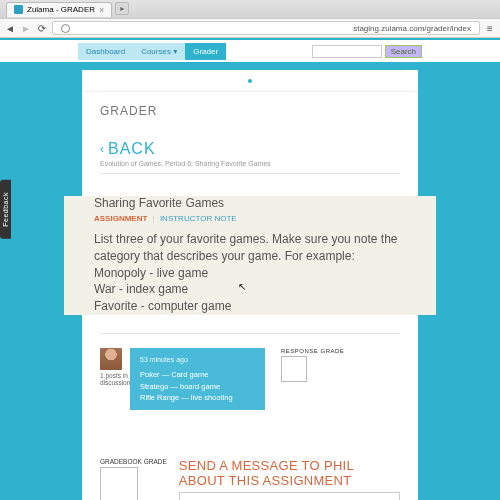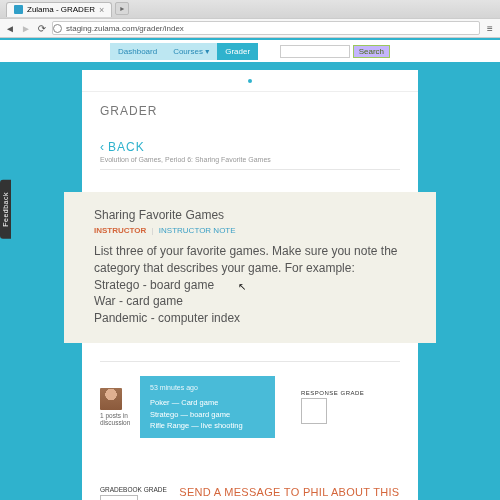--- a/index.html
+++ b/index.html
@@ -7,75 +7,75 @@
 
   
   .chrome { width: 500px; }
   .tabbar { height: 18px; background: linear-gradient(#e3e3e3, #d4d4d4); display: flex; align-items: center; padding-left: 6px; }
   .tab { background: #f7f7f7; height: 15px; display: flex; align-items: center; padding: 0 7px; font-size: 8px; border-radius: 3px 3px 0 0; gap: 4px; border: 1px solid #bbb; border-bottom: none; }
   .favicon { width: 9px; height: 9px; background: #309fc8; border-radius: 1px; }
   .tab-close { color: #888; font-size: 9px; }
   .newtab { width: 14px; height: 13px; background: #d8d8d8; margin-left: 3px; margin-bottom: 1px; border-radius: 2px; border: 1px solid #bbb; display:flex; align-items:center; justify-content:center; font-size:8px; color:#666;}
   .toolbar { height: 20px; background: #f7f7f7; border-top: 1px solid #ccc; border-bottom: 1px solid #ccc; display: flex; align-items: center; padding: 0 4px; gap: 4px; }
   .nav-btn { width: 12px; height: 12px; display:flex; align-items:center; justify-content:center; color:#555; font-size: 10px;}
-  .addr { flex: 1; height: 14px; border: 1px solid #ccc; border-radius: 2px; background: #fff; display:flex; align-items:center; padding: 0 0; font-size: 8px; color:#555; gap:4px;}
+  .addr { flex: 1; height: 14px; border: 1px solid #ccc; border-radius: 2px; background: #fff; display:flex; align-items:center; padding: 0 8px; font-size: 8px; color:#555; gap:4px;justify-content:space-between;}
   .globe { width:9px; height:9px; border:1px solid #888; border-radius:50%; }
 
   
   .page-bg { width: 500px; height: 462px; background: #2fb2cd; position: relative; overflow: hidden; }
 
   
-  .topnav { background: #fff; height: 22px; display: flex; align-items: center; padding: 0 110px; margin-top: 2px; }
+  .topnav { background: #fff; height: 22px; display: flex; align-items: center; padding: 0 78px; margin-top: 2px; }
   .navlinks { display: flex; gap: 0; }
   .navlink { padding: 4px 8px; font-size: 8px; color: #2a8bb7; background: #bde7f2; }
   .navlink.active { background: #2fb2cd; color: #fff; }
   .searchwrap { margin-left: auto; display: flex; gap: 3px; align-items:center; }
   .searchbox { width: 70px; height: 13px; border: 1px solid #ccc; background:#fff; font-size:8px; padding:0 3px;}
   .searchbtn { background: #c4b5fd; border: 1px solid #9cc85e; padding: 1px 5px; font-size: 8px; color: #4b6b1d; }
 
   
   .main-col { position: absolute; left: 82px; top: 32px; width: 336px; background: #fff; padding: 0; }
   .dot-banner { height: 22px; background:#fff; display:flex; align-items:center; justify-content:center; border-bottom:1px solid #eee;}
   .dot { width:4px; height:4px; border-radius:50%; background:#2fb2cd; }
   .card { padding: 12px 18px; }
   .title-grader { font-size: 12px; letter-spacing: 1px; color: #777; font-weight: 400;}
   .back-row { margin-top: 22px; display:flex; align-items:center; gap:4px;}
   .back-arrow { color:#2fb2cd; font-size:12px; }
-  .back-text { color:#2fb2cd; font-size:12px; letter-spacing:1px; }
+  .back-text { color:#2fb2cd; font-size:16px; letter-spacing:1px; }
   .breadcrumb { font-size: 7px; color:#999; margin-top:2px; }
   .rule { border: none; border-top: 1px solid #e6e6e6; margin: 6px 0 10px; }
 
-  .assign-block { background: #f2f1e8; padding: 16px 12px; margin: 0 -18px; }
+  .assign-block { background: #f2f1e8; padding: 0 12px; margin: 0 -18px; }
   .assign-block-inner { padding: 0 18px; }
   .assign-title { font-size: 12px; color:#555; font-weight:400; }
   .tabs { margin-top: 4px; font-size: 8px; }
   .tab-desc { color: #d4663b; font-weight: bold; }
   .tab-sep { color: #ccc; margin: 0 3px; }
   .tab-note { color: #3da0c5; }
   .assign-body { font-size: 12px; color:#555; margin-top: 8px; line-height: 1.4; }
 
   .student-block { padding: 14px 18px 0; }
   .student-name { font-size: 13px; color:#555; font-weight:400; }
   .rule2 { border: none; border-top: 1px solid #e6e6e6; margin: 4px 0 14px; }
 
-  .post-row { display:flex; gap:12px; align-items:center; position:relative; }
+  .post-row { display:flex; gap:2px; align-items:flex-start; position:relative; }
   .avatar { width:22px; height:22px; background:#b08060; border-radius:1px; flex-shrink:0; background-image: radial-gradient(circle at 50% 30%, #e0b090 30%, transparent 31%), linear-gradient(#a07050,#8b5a3c); }
   .post-meta { font-size:6.5px; color:#666; text-align:center; width:28px; margin-top:2px;}
   .post-bubble { background:#49bbd8; color:#fff; padding:7px 10px; font-size:7.5px; line-height:1.5; width:135px; }
   .post-time { font-size:7px; color:#e8f6fb; margin-bottom:4px;}
   .response-col { font-size:6px; color:#333; margin-left:14px; }
   .rlabel { letter-spacing: 0.5px; }
   .rbox { width:26px; height:26px; border:1px solid #bbb; margin-top:2px; }
 
   .grade-section { margin-top:38px; padding: 10px 18px 40px; }
   .gs-row { display:flex; gap:12px; align-items:flex-start;}
   .gs-left { font-size:6.5px; color:#333; text-align:center;}
   .gs-box { width:38px; height:46px; border:1px solid #bbb; margin-top:2px;}
   .gs-right { flex:1; }
-  .gs-msg-title { font-size:11px; color:#d4663b; letter-spacing:0.3px; margin-bottom:4px;text-align:center; }
+  .gs-msg-title { font-size:13px; color:#d4663b; letter-spacing:0.3px; margin-bottom:4px; }
   .gs-textarea { width:100%; height:60px; border:1px solid #ccc; }
 
   
   .feedback-tab { position:absolute; left:0; top:142px; background:#333; color:#fff; font-size:7px; padding:12px 2px; writing-mode: vertical-rl; transform: rotate(180deg); letter-spacing:0.5px; border-radius: 0 3px 3px 0;}
 
   .cursor-arrow { position:absolute; left:238px; top:243px; font-size:10px; color:#000; pointer-events:none;}
 </style>
 </head>
 <body>
 
@@ -128,29 +128,29 @@
         <span class="back-text">BACK</span>
       </div>
       <div class="breadcrumb">Evolution of Games, Period 6: Sharing Favorite Games</div>
       <hr class="rule">
     </div>
 
     <div class="assign-block">
       <div class="assign-block-inner">
         <div class="assign-title">Sharing Favorite Games</div>
         <div class="tabs">
-          <span class="tab-desc">INSTRUCTOR</span>
+          <span class="tab-desc">ASSIGNMENT</span>
           <span class="tab-sep">|</span>
           <span class="tab-note">INSTRUCTOR NOTE</span>
         </div>
         <div class="assign-body">
           <div>List three of your favorite games. Make sure you note the category that describes your game. For example:</div>
-          <div>Stratego - board game</div>
-          <div>War - card game</div>
-          <div>Pandemic - computer index</div>
+          <div>Monopoly - live game</div>
+          <div>War - index game</div>
+          <div>Favorite - computer game</div>
         </div>
       </div>
     </div>
 
     <div class="student-block">
       <hr class="rule2">
 
       <div class="post-row">
         <div>
           <div class="avatar"></div>

